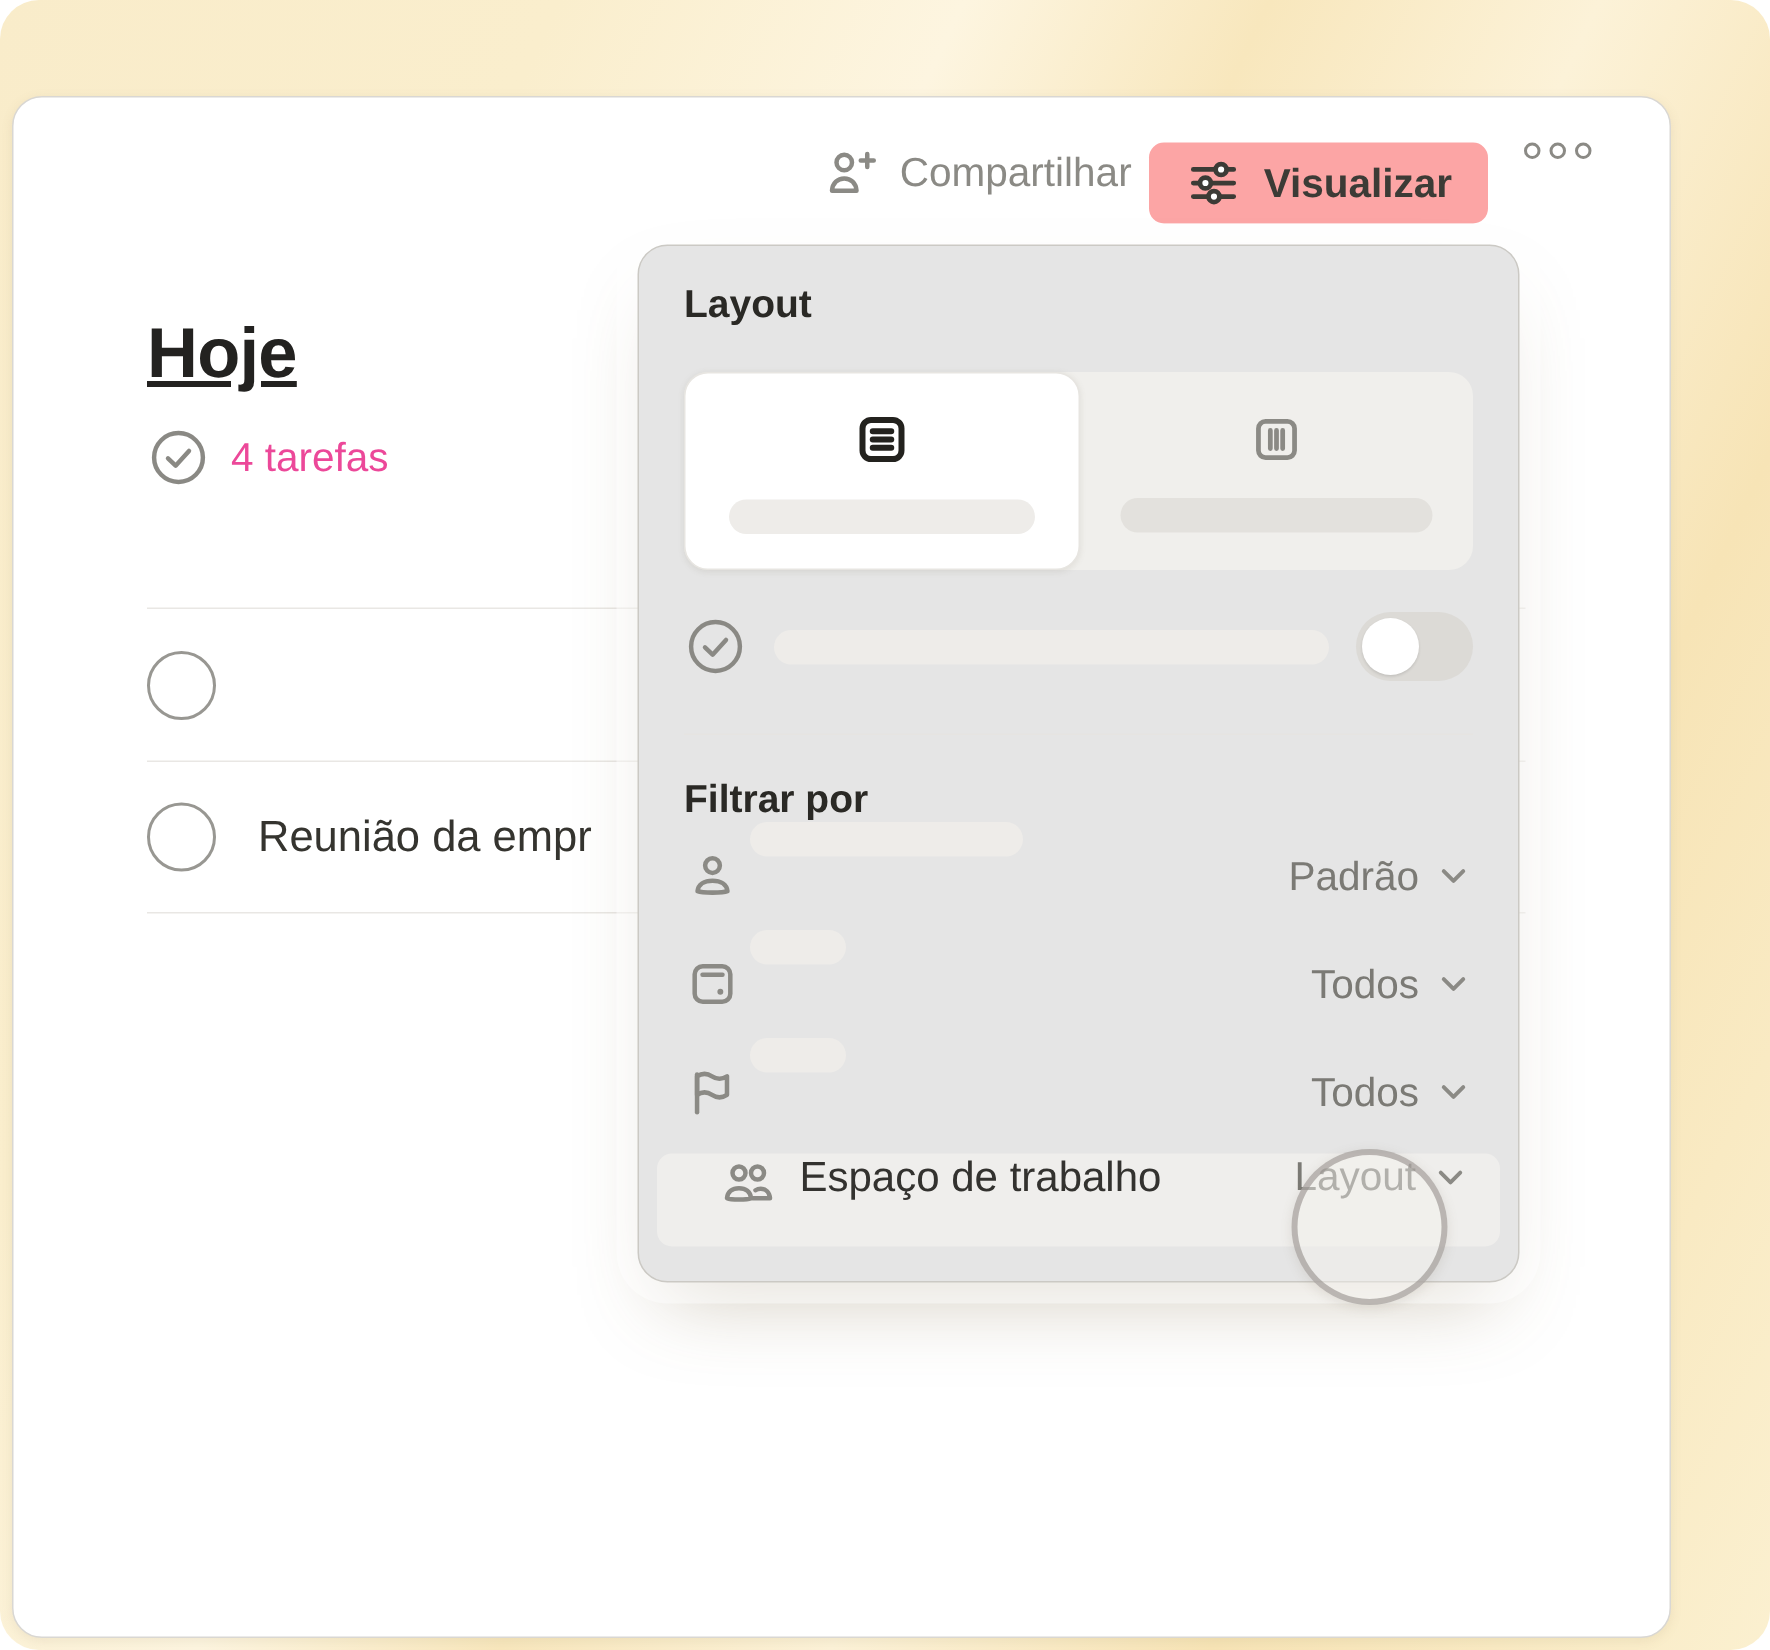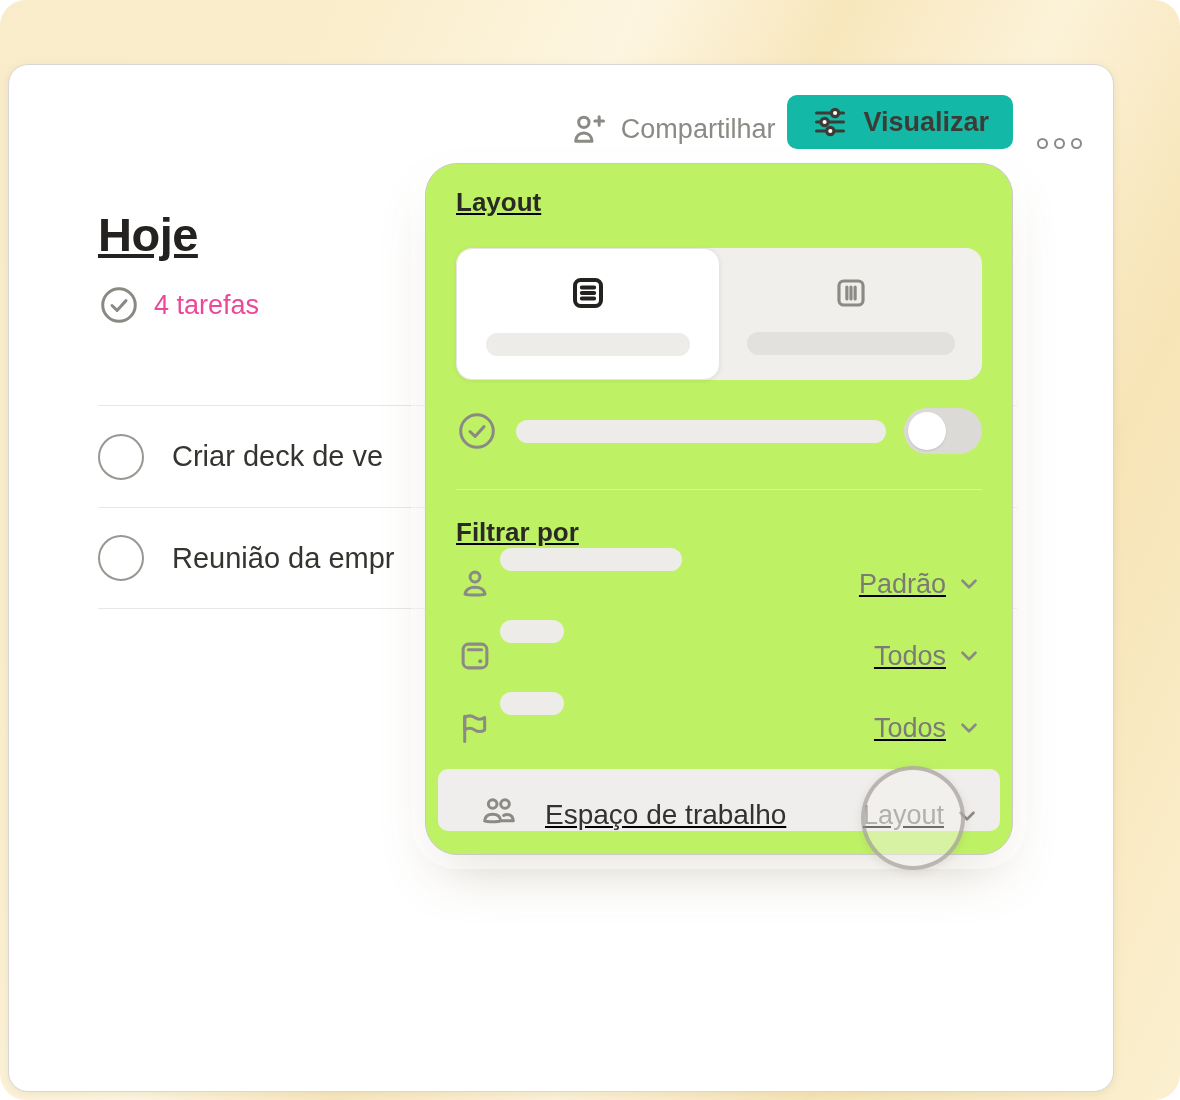--- a/index.html
+++ b/index.html
@@ -9,43 +9,43 @@
   
   .backdrop { position:absolute; inset:0; border-radius:26px;
     background:linear-gradient(115deg,#f9ecca 0%,#faeecd 22%,#fdf5e0 38%,#f8e7bd 50%,#fcf2d8 63%,#f7e4b6 78%,#fbf0d0 100%); }
 
   
   .card { position:absolute; left:8px; top:64px; width:1106px; height:1028px;
     background:#ffffff; border:1px solid #d9d7d3; border-radius:20px;
     box-shadow:0 2px 8px rgba(140,120,80,0.12); }
 
   
-  .header { position:absolute; top:30px; right:31px; display:flex; align-items:flex-end; height:54px; }
+  .header { position:absolute; top:30px; right:52px; display:flex; align-items:flex-start; height:54px; }
   .share-btn { display:flex; align-items:center; gap:13px; color:#8b8a85; font-size:27px; cursor:default; }
-  .view-btn { display:flex; align-items:center; gap:14px; margin-left:12px; background:#14b8a6; border-radius:10px;
+  .view-btn { display:flex; align-items:center; gap:14px; margin-left:12px; background:#fca5a5; border-radius:10px;
     height:54px; padding:12px 24px; color:#3c3b36; font-size:27px; font-weight:700; }
   .more-btn { display:flex; align-items:center; gap:6px; margin-left:24px; }
   .more-btn i { width:11px; height:11px; border:2.5px solid #8b8a85; border-radius:50%; display:block; }
 
   
   .title-block { position:absolute; left:89px; top:142px; }
   .page-title { font-size:47px; font-weight:700; color:#232220; letter-spacing:-0.5px;text-decoration:underline; }
   .count-row { display:flex; align-items:center; gap:14px; margin-top:22px; color:#ec4899; font-size:27px; }
 
   
   .task-list { position:absolute; left:89px; top:340px; width:919px; }
   .task-row { display:flex; align-items:center; gap:28px; height:102px; border-top:1.5px solid #e9e7e4; }
   .task-row:last-child { border-bottom:1.5px solid #e9e7e4; }
   .task-circle { width:46px; height:46px; border:2.5px solid #989792; border-radius:50%; flex:none; }
   .task-label { font-size:29px; color:#35342f; white-space:nowrap; }
 
   
   .popover { position:absolute; left:425px; top:163px; width:588px; height:692px;
-    background:#bef264; border:1.5px solid #cbc9c4; border-radius:32px;
-    padding:22px 30px; box-shadow:0 0 0 14px rgba(255,255,255,0.45), 0 26px 55px -18px rgba(115,95,55,0.35);text-decoration:underline; }
+    background:#e5e5e5; border:1.5px solid #cbc9c4; border-radius:20px;
+    padding:22px 30px; box-shadow:0 0 0 14px rgba(255,255,255,0.45), 0 26px 55px -18px rgba(115,95,55,0.35); }
   .pop-heading { font-size:26px; font-weight:700; color:#2a2925; line-height:32px; }
 
   .layout-switcher { margin-top:30px; height:132px; background:#f0efec; border-radius:16px; display:flex; }
   .layout-opt { flex:1; display:flex; flex-direction:column; align-items:center; justify-content:center; gap:20px; border-radius:16px; }
   .layout-opt.selected { background:#ffffff; border:1.5px solid #e7e5e1; box-shadow:0 1px 4px rgba(120,110,90,0.14); }
   .bar { height:23px; border-radius:12px; background:#eeece9; }
   .bar.on-gray { background:#e3e1dd; }
 
   .toggle-row { margin-top:28px; height:46px; display:flex; align-items:center; gap:18px; }
   .toggle { margin-left:auto; width:78px; height:46px; border-radius:23px; background:#dcdad6; position:relative; }
@@ -55,21 +55,21 @@
   .pop-divider { margin-top:35px; border-top:1.5px solid #e6e4e1; }
   .filter-heading { margin-top:26px; }
 
   .filter-row { display:flex; height:72px; }
   .filter-row:first-of-type { margin-top:13px; }
   .f-icon { width:44px; flex:none; display:flex; align-items:center; color:#8b8a85; }
   .value-group { margin-left:auto; display:flex; align-items:center; gap:10px; color:#7b7a75; font-size:27px; }
   .chev { color:#8b8a85; }
 
   .workspace-row { margin:5px -18px 0; height:62px; background:#efeeec; border-radius:10px;
-    display:flex; align-items:flex-end; padding:0 20px 0 41px;gap:12px; }
+    display:flex; align-items:flex-start; padding:0 20px 0 41px; }
   .workspace-label { font-size:28px; color:#33322f; margin-left:14px; white-space:nowrap; }
 
   
   .cursor-ring { position:absolute; left:861px; top:766px; width:104px; height:104px; border-radius:50%;
     border:4px solid rgba(148,144,138,0.6); background:rgba(243,241,238,0.45);
     box-shadow:0 2px 8px rgba(120,110,90,0.15); }
 
   svg { display:block; }
 </style>
 </head>
@@ -120,21 +120,20 @@
             <path d="M8 12.3l2.9 2.8 5.1-5.6"></path>
           </svg>
         </span>
         <span>4 tarefas</span>
       </div>
     </div>
 
     <div class="task-list">
       <div class="task-row">
         <span class="task-circle"></span>
-        <span class="task-label">Criar deck de ve</span>
       </div>
       <div class="task-row">
         <span class="task-circle"></span>
         <span class="task-label">Reunião da empr</span>
       </div>
     </div>
   </div>
 
   <div class="popover">
 

